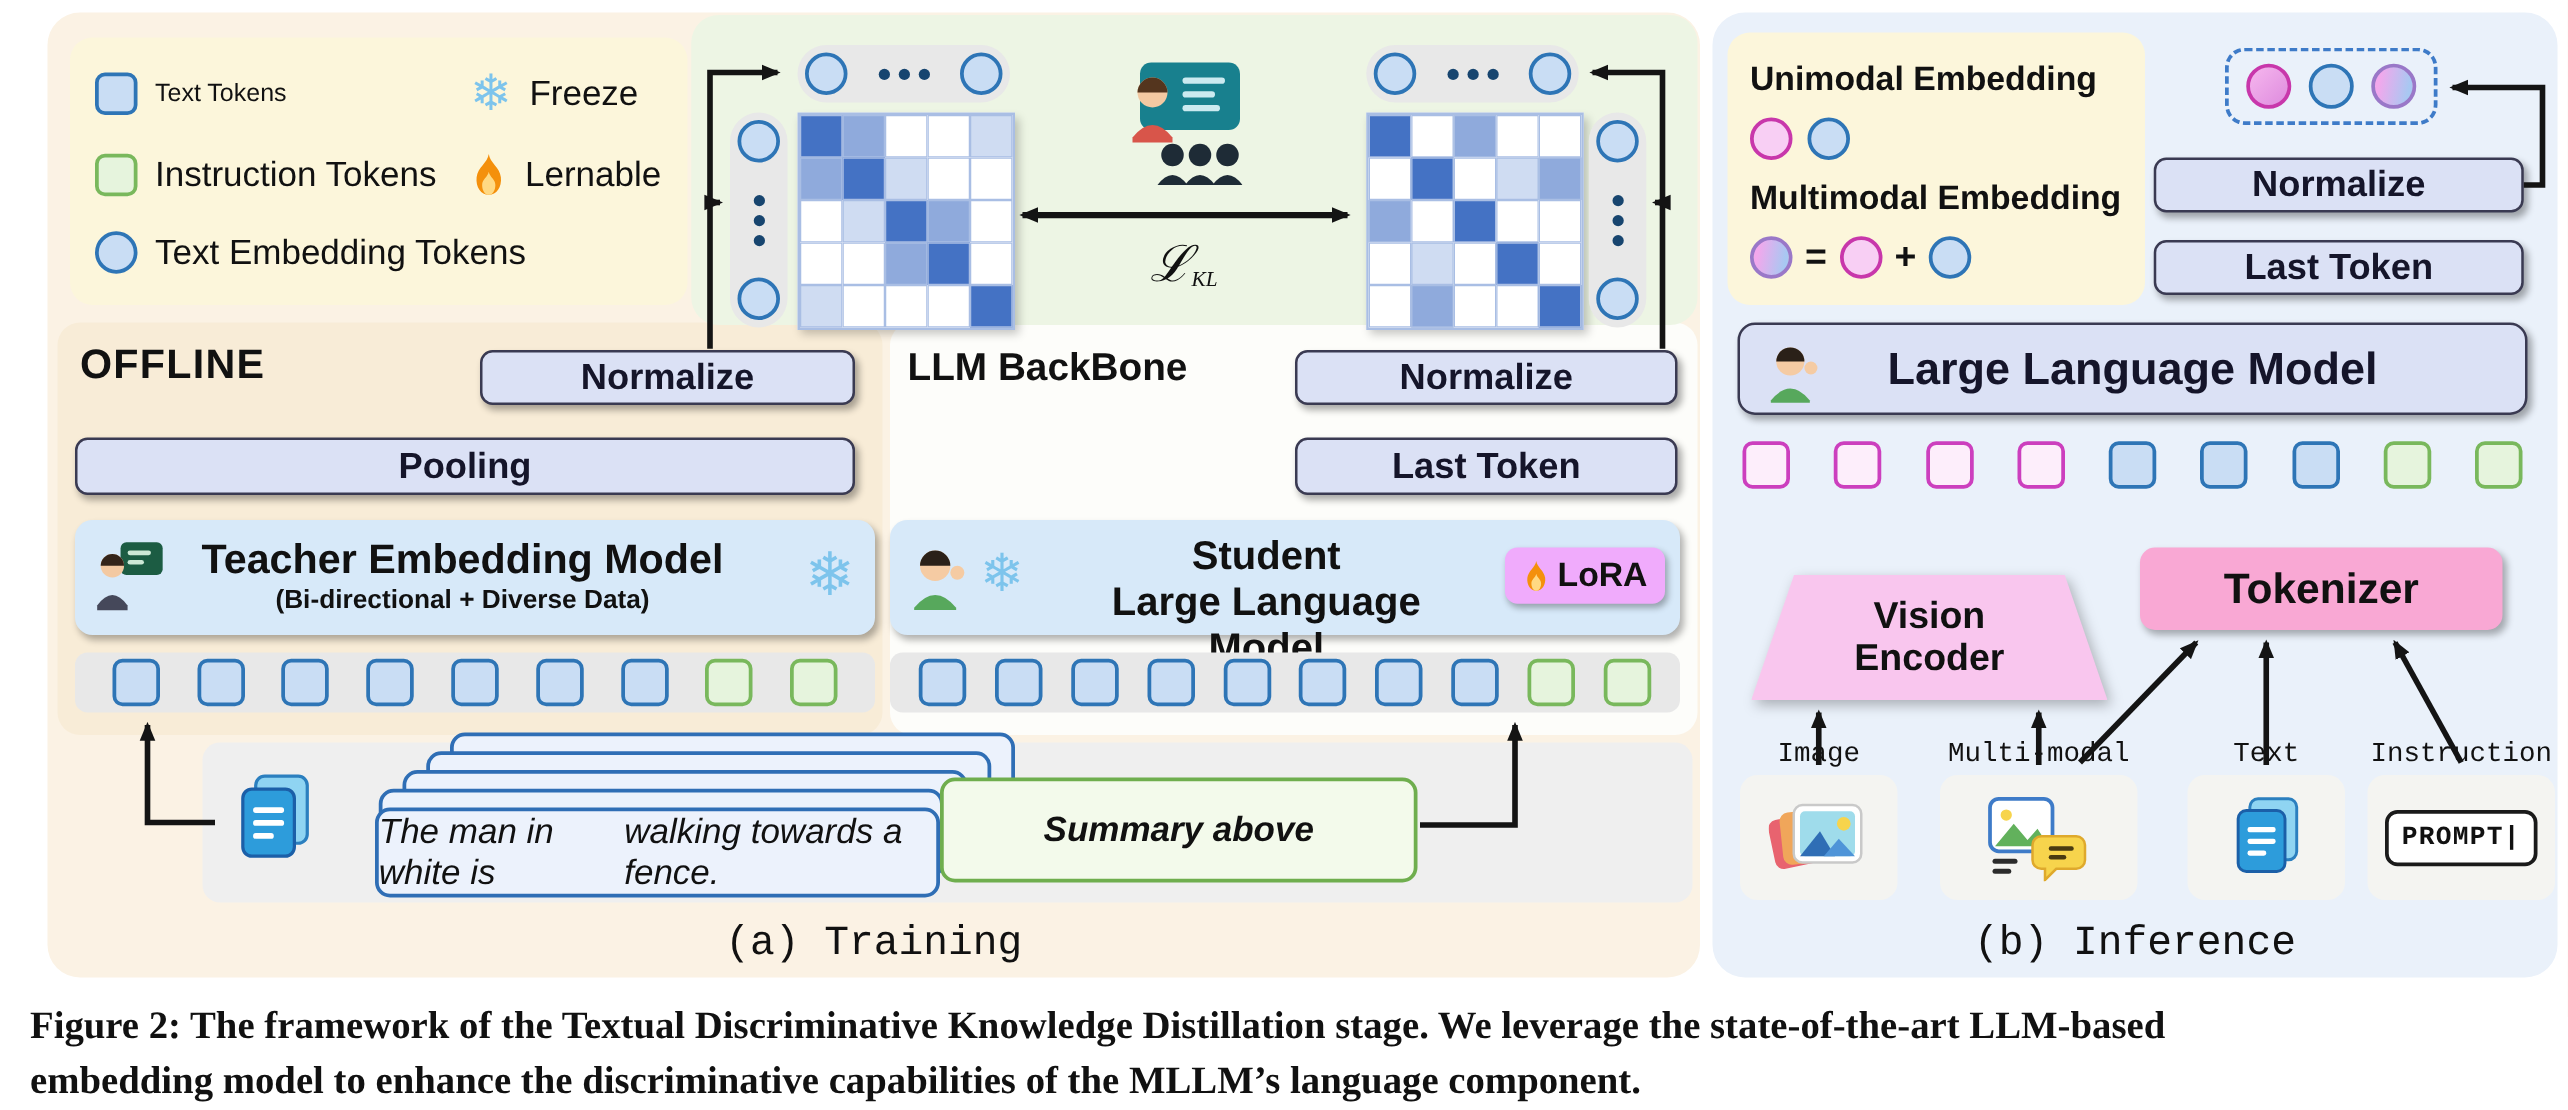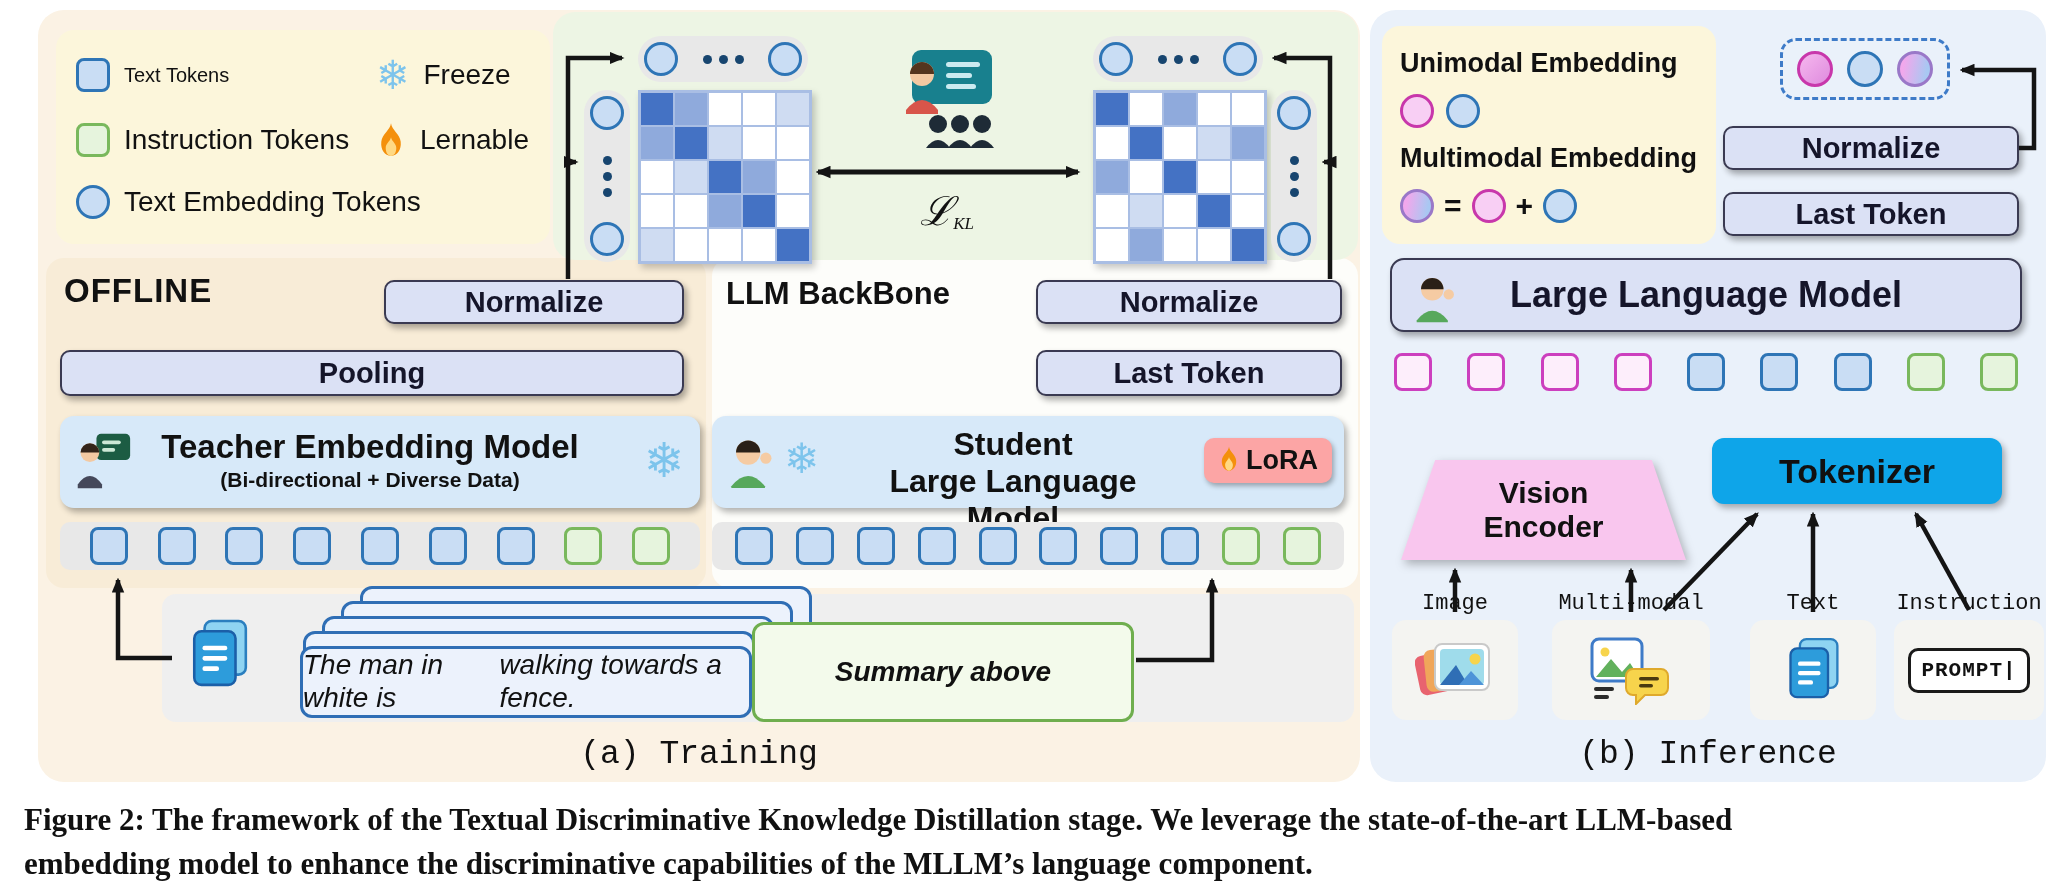--- a/index.html
+++ b/index.html
@@ -234,21 +234,21 @@
       <circle cx="28" cy="22" r="13" fill="#F5CBA3"></circle>
       <path d="M15 22 a13 13 0 0 1 26 0 z" fill="#2A2018"></path>
       <circle cx="47" cy="28" r="6" fill="#F5CBA3"></circle>
       <path d="M10 58 q18 -22 36 0 l0 2 h-36 z" fill="#57A85C"></path>
     </svg>
     <span class="snow abs" style="left:72px;top:22px;font-size:42px">❄</span>
     <div class="abs" style="left:130px;right:160px;top:10px;text-align:center">
       <div style="font-size:32px;font-weight:700">Student</div>
       <div style="font-size:32px;font-weight:700">Large Language Model</div>
     </div>
-    <div class="abs" style="right:12px;top:22px;display:flex;align-items:flex-start;gap:6px;background:#fca5a5;border-radius:10px;padding:7px 14px;box-shadow:2px 3px 5px rgba(0,0,0,.3)">
+    <div class="abs" style="right:12px;top:22px;display:flex;align-items:center;gap:6px;background:#f0abfc;border-radius:10px;padding:7px 14px;box-shadow:2px 3px 5px rgba(0,0,0,.3)">
       <svg width="22" height="28" viewBox="0 0 34 42">
           <path d="M17 2 C18 10 27 14 28 23 C29 32 24 39 17 39 C10 39 5 32 6 23 C7 14 16 10 17 2 Z" fill="#F4900C"></path>
           <path d="M17 18 C18 23 23 25 23 30 C23 35 20.5 39 17 39 C13.5 39 11 35 11 30 C11 25 16 23 17 18 Z" fill="#FFD983"></path>
         </svg>
       <span style="font-size:27px;font-weight:800">LoRA</span>
     </div>
   </div>
 
   <div class="tokstrip" style="left:712px;top:522px;width:632px;height:48px">
       <span class="tok tok-blue"></span>
@@ -275,21 +275,21 @@
 
   <div class="scard" style="left:360px;top:586px;z-index:11"></div>
   <div class="scard" style="left:341px;top:601px;z-index:12"></div>
   <div class="scard" style="left:322px;top:616px;z-index:13"></div>
   <div class="scard" style="left:303px;top:631px;z-index:14"></div>
   <div class="scard" style="left:300px;top:646px;z-index:15;display:flex;flex-direction:row;align-items:flex-end;justify-content:center">
     <div style="font-size:28px;font-style:italic;font-weight:500;line-height:1.2">The man in white is</div>
     <div style="font-size:28px;font-style:italic;font-weight:500;line-height:1.2">walking towards a fence.</div>
   </div>
 
-  <div class="abs" style="left:752px;top:622px;width:382px;height:100px;background:#F3FAEB;border:3px solid #6FAE4E;border-radius:12px;display:flex;flex-direction:column;align-items:center;justify-content:center;z-index:16">
+  <div class="abs" style="left:752px;top:622px;width:382px;height:84px;background:#F3FAEB;border:3px solid #6FAE4E;border-radius:12px;display:flex;flex-direction:column;align-items:center;justify-content:center;z-index:16">
     <div style="font-size:28px;font-style:italic;font-weight:600;line-height:1.2">Summary above</div>
   </div>
 
   <div class="abs mono" style="left:38px;top:736px;width:1322px;text-align:center;font-size:33px">(a) Training</div>
 
   <div class="panel" style="left:1370px;top:10px;width:676px;height:772px;background:#EAF1FA"></div>
 
   <div class="abs" style="left:1382px;top:26px;width:334px;height:218px;background:#FCF6DB;border-radius:18px;padding:14px 18px;display:flex;flex-direction:column;justify-content:space-around">
     <div style="font-size:27px;font-weight:600">Unimodal Embedding</div>
     <div style="display:flex;gap:12px;align-items:center">
@@ -338,21 +338,21 @@
     </div>
 
 
   <div class="abs" style="left:1401px;top:460px;width:285px;height:100px;filter:drop-shadow(3px 4px 5px rgba(0,0,0,.28))">
     <div style="width:100%;height:100%;background:#F9C6EE;clip-path:polygon(12% 0,88% 0,100% 100%,0 100%);display:flex;flex-direction:column;align-items:center;justify-content:center">
       <div style="font-size:30px;font-weight:600;line-height:1.15">Vision</div>
       <div style="font-size:30px;font-weight:600;line-height:1.15">Encoder</div>
     </div>
   </div>
 
-  <div class="abs" style="left:1712px;top:438px;width:290px;height:66px;background:#0ea5e9;border-radius:12px;display:flex;align-items:center;justify-content:center;font-size:34px;font-weight:700;box-shadow:3px 4px 6px rgba(0,0,0,.3)">Tokenizer</div>
+  <div class="abs" style="left:1712px;top:438px;width:290px;height:66px;background:#f9a8d4;border-radius:12px;display:flex;align-items:center;justify-content:center;font-size:34px;font-weight:700;box-shadow:3px 4px 6px rgba(0,0,0,.3)">Tokenizer</div>
 
   <div class="abs" style="left:1392px;top:590px;width:126px">
     <div class="inlabel">Image</div>
     <div class="tile">
       <svg width="80" height="68" viewBox="0 0 80 68">
         <rect x="2" y="16" width="48" height="40" rx="7" fill="#E8636F" transform="rotate(-12 26 36)"></rect>
         <rect x="10" y="12" width="50" height="42" rx="7" fill="#F0A65A" transform="rotate(-6 35 33)"></rect>
         <rect x="20" y="8" width="54" height="46" rx="7" fill="#FFFFFF" stroke="#C9C9C9" stroke-width="2"></rect>
         <rect x="25" y="13" width="44" height="36" rx="4" fill="#9FDCEB"></rect>
         <circle cx="60" cy="23" r="5.5" fill="#F7D44C"></circle>

